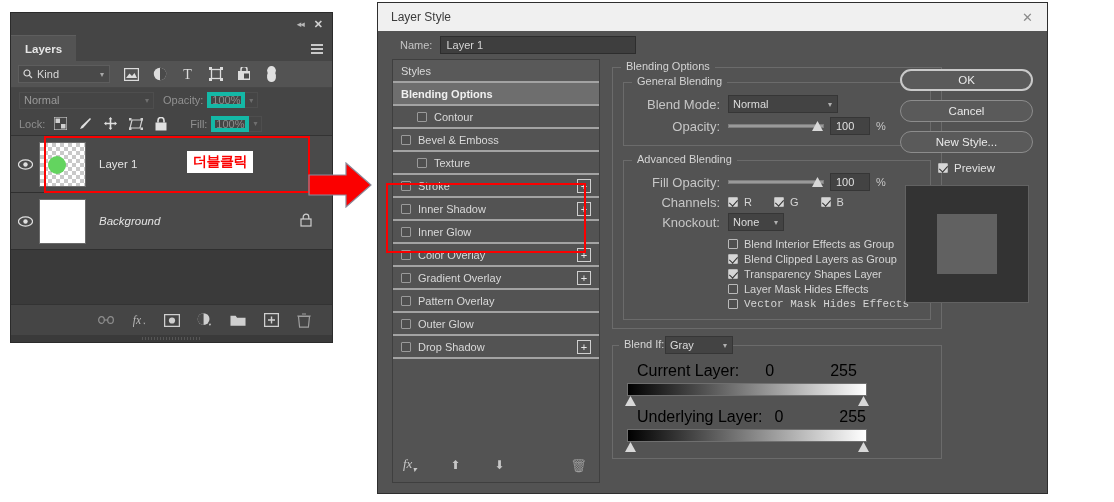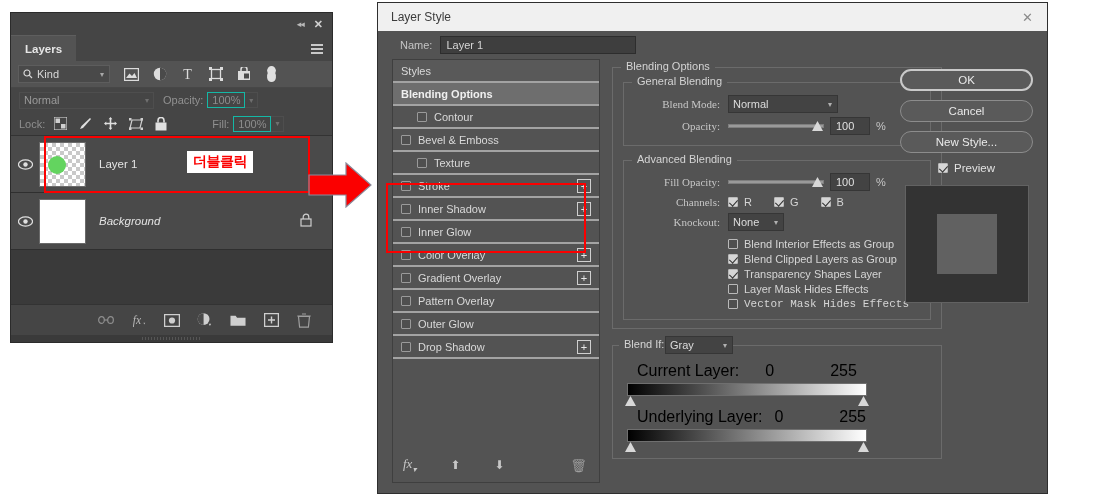--- a/index.html
+++ b/index.html
@@ -56,21 +56,21 @@
   }
   .blend-sel {
     width:135px; height:17px; background:#454545; border:1px solid #4e4e4e;
     color:#9a9a9a; font-size:11px; display:flex; align-items:center; padding:0 4px;
     position:relative;
   }
   .blend-sel .cv { position:absolute; right:4px; color:#6f6f6f; font-size:8px;}
   .op-label { margin-left:9px; color:#919191; }
   .op-val {
     margin-left:4px; width:38px; height:16px; background:#454545;
-    border:1px solid #14b8a6; color:#8d8d8d; font-size:11px;
+    border:4px solid #14b8a6; color:#8d8d8d; font-size:11px;
     display:flex; align-items:center; justify-content:center;
   }
   .op-cv { width:13px; height:16px; border:1px solid #4e4e4e; border-left:none;
            color:#6f6f6f; font-size:8px; display:flex; align-items:center; justify-content:center;}
 
   .lp-lockrow {
     height:24px; background:#454545; flex:none;
     display:flex; align-items:center; padding:0 8px; color:#8f8f8f; font-size:11px;
     border-bottom:1px solid #333;
   }
@@ -174,21 +174,21 @@
     position:absolute; left:8px; top:124px; width:200px; height:70px;
     border:2px solid #fb0000; pointer-events:none; z-index:5;
   }
 
   
   .opts-col { flex:1; display:flex; flex-direction:column; }
   .fieldset { border:1px solid #6b6b6b; position:relative; margin-top:9px; padding:10px 10px 8px 10px; }
   .fieldset > legend { position:absolute; top:-8px; left:8px; background:#535353;
     padding:0 5px; color:#d4d4d4; font-size:11px; }
   .frow { display:flex; align-items:center; height:22px; }
-  .frow .lbl { color:#c6c6c6; font-size:11px; text-align:right;font-family:Liberation Serif, serif; }
+  .frow .lbl { color:#c6c6c6; font-size:13px; text-align:right; }
   .sel {
     height:18px; background:#434343; border:1px solid #363636; color:#dcdcdc;
     font-size:11px; display:flex; align-items:center; padding:0 4px; position:relative;
   }
   .sel .cv { position:absolute; right:5px; color:#b0b0b0; font-size:8px; }
   .slider { height:4px; background:#9a9a9a; border:1px solid #7e7e7e; position:relative; }
   .knob {
     position:absolute; top:-3px; width:11px; height:10px; background:#d8d8d8;
     clip-path: polygon(50% 0%, 100% 100%, 0% 100%);
   }
@@ -344,21 +344,21 @@
               <rect x="11.5" y="9.5" width="2.5" height="2.5" fill="#cfcfcf"></rect>
             </svg>
         </span>
         <span class="fi">
           <svg width="12" height="14" viewBox="0 0 12 14">
               <rect x="0.5" y="5.5" width="11" height="8" fill="#e0e0e0"></rect>
               <path d="M3 5.5 V3.5 A3 3 0 0 1 9 3.5 V5.5" fill="none" stroke="#e0e0e0" stroke-width="1.6"></path>
             </svg>
         </span>
       </div>
-      <span style="margin-left:44px; color:#919191;">Fill:</span>
+      <span style="margin-left:22px; color:#919191;">Fill:</span>
       <div class="op-val">100%</div>
       <div class="op-cv">▾</div>
     </div>
 
     <div class="lp-list">
 
       <div class="layer-row">
         <div class="eye">
           <svg width="15" height="11" viewBox="0 0 15 11">
               <ellipse cx="7.5" cy="5.5" rx="7" ry="4.6" fill="none" stroke="#e0e0e0" stroke-width="1.2"></ellipse>

